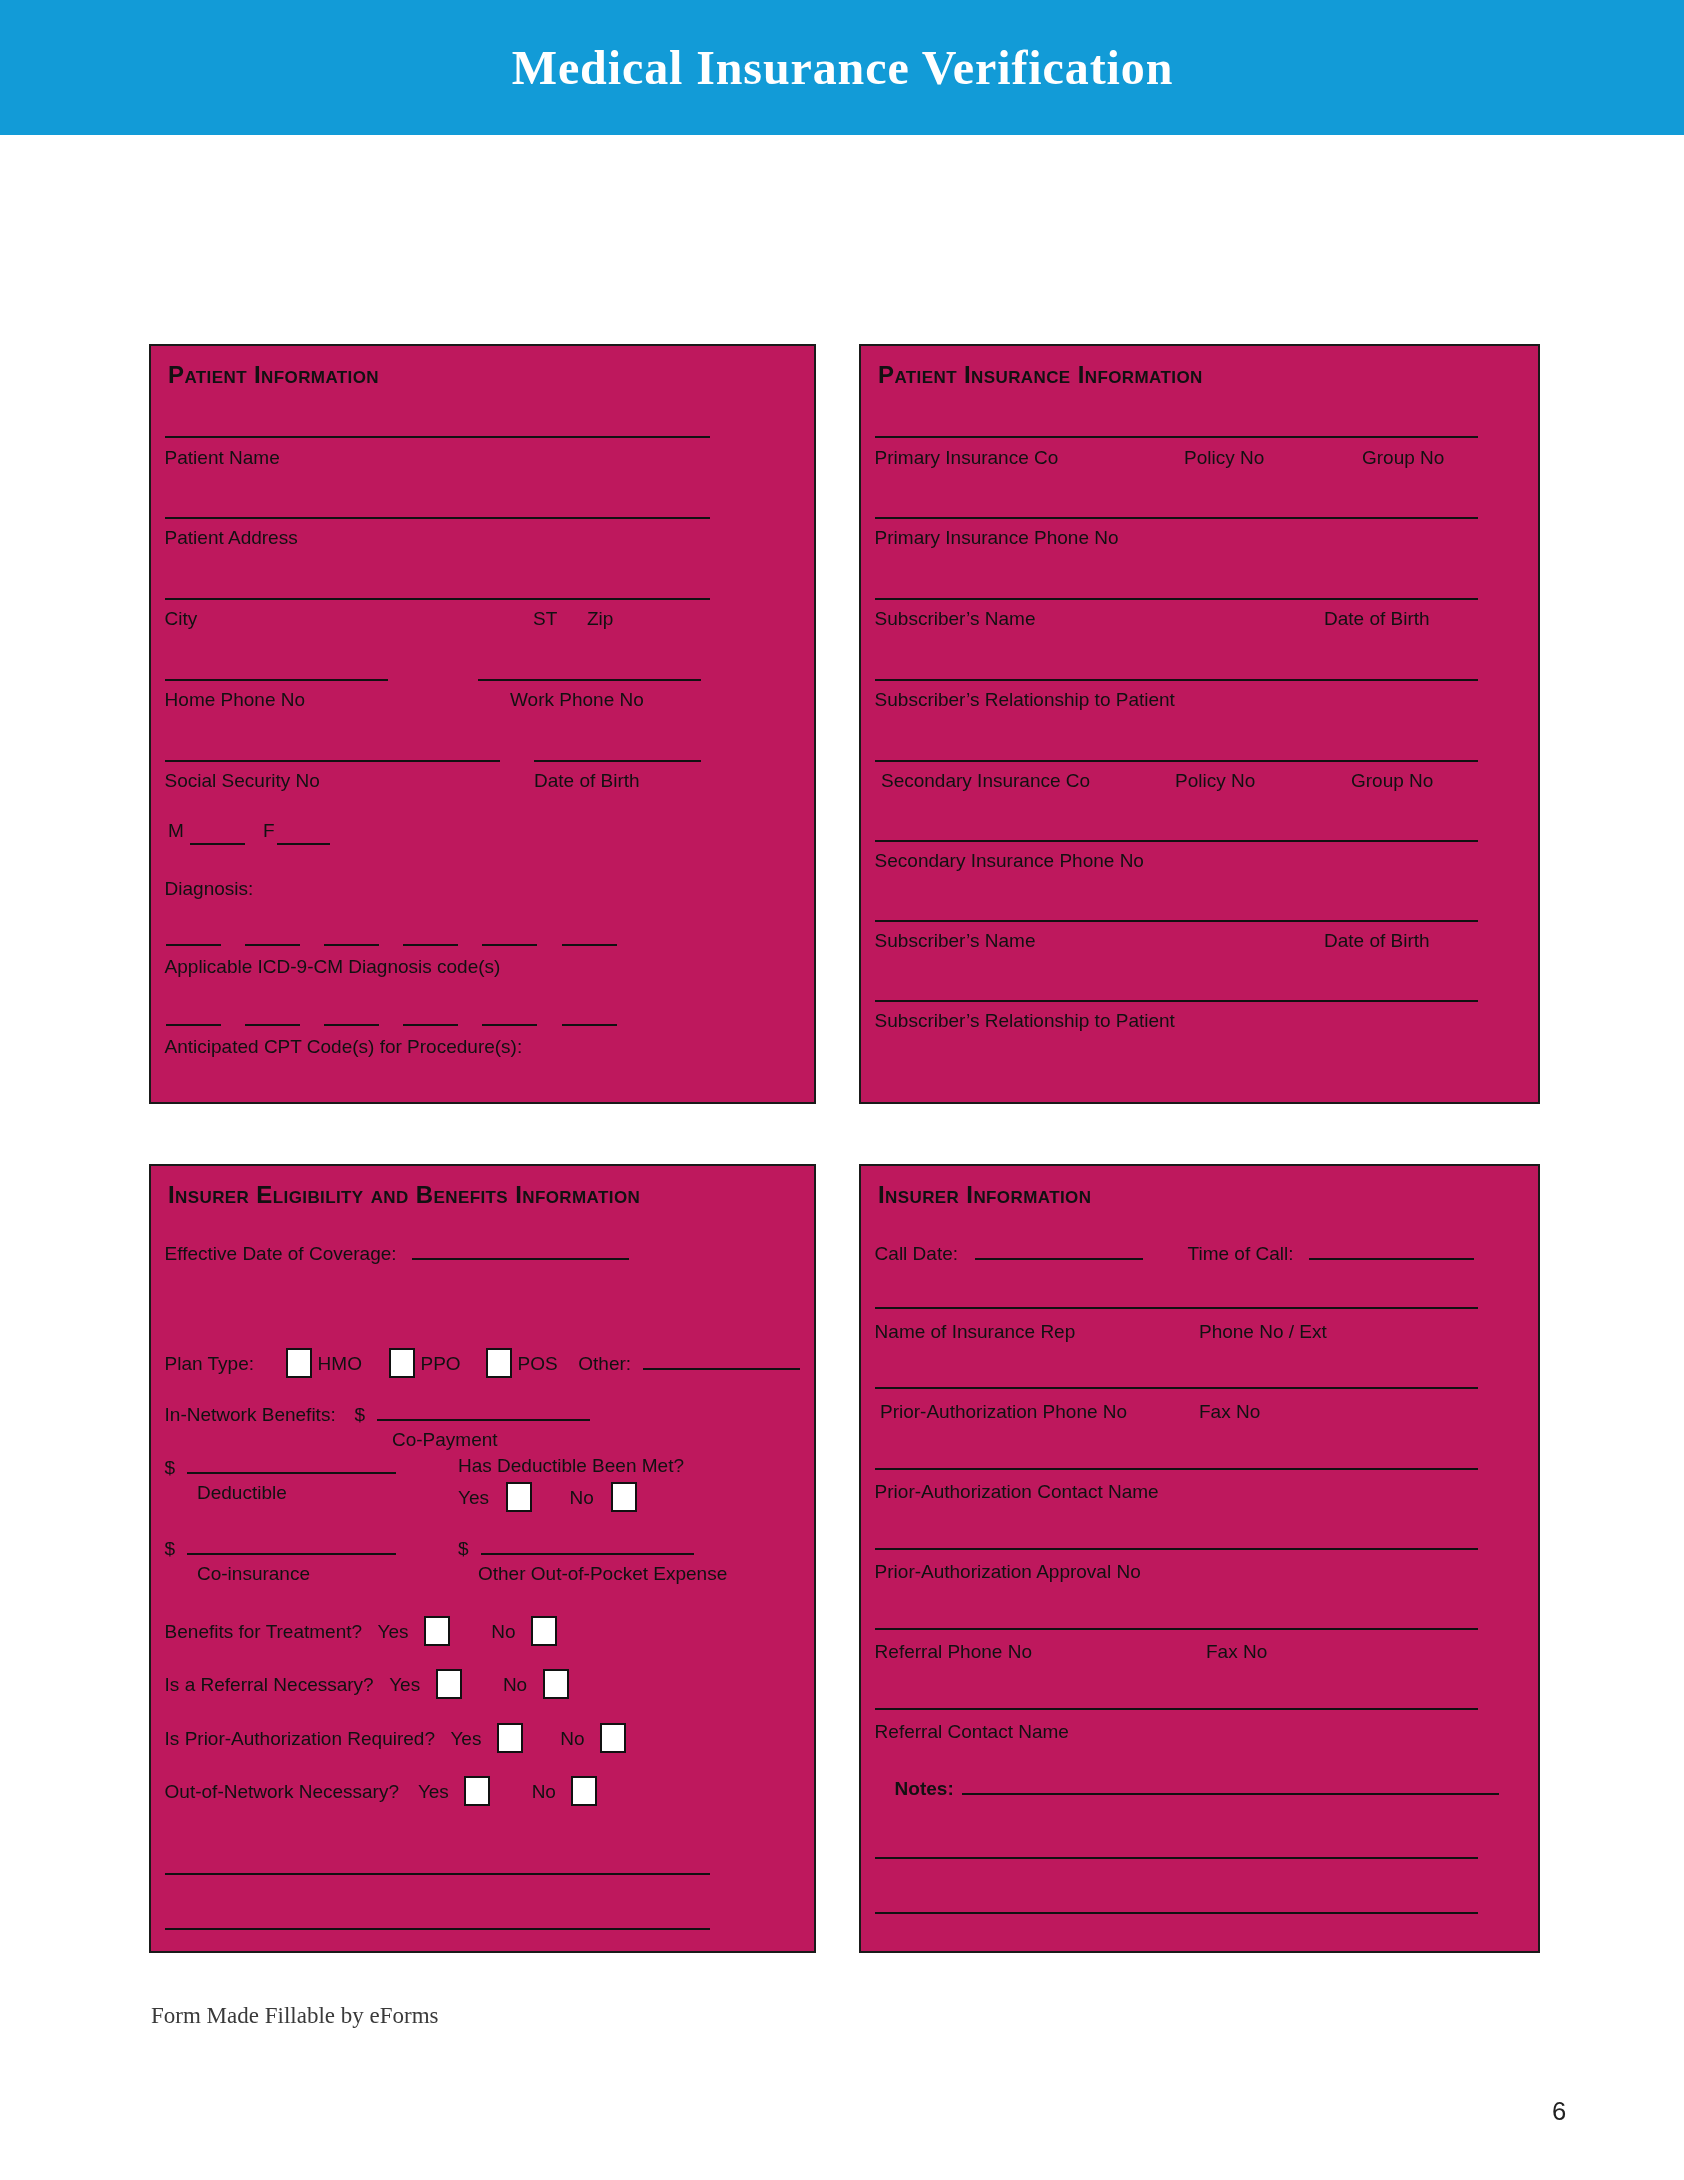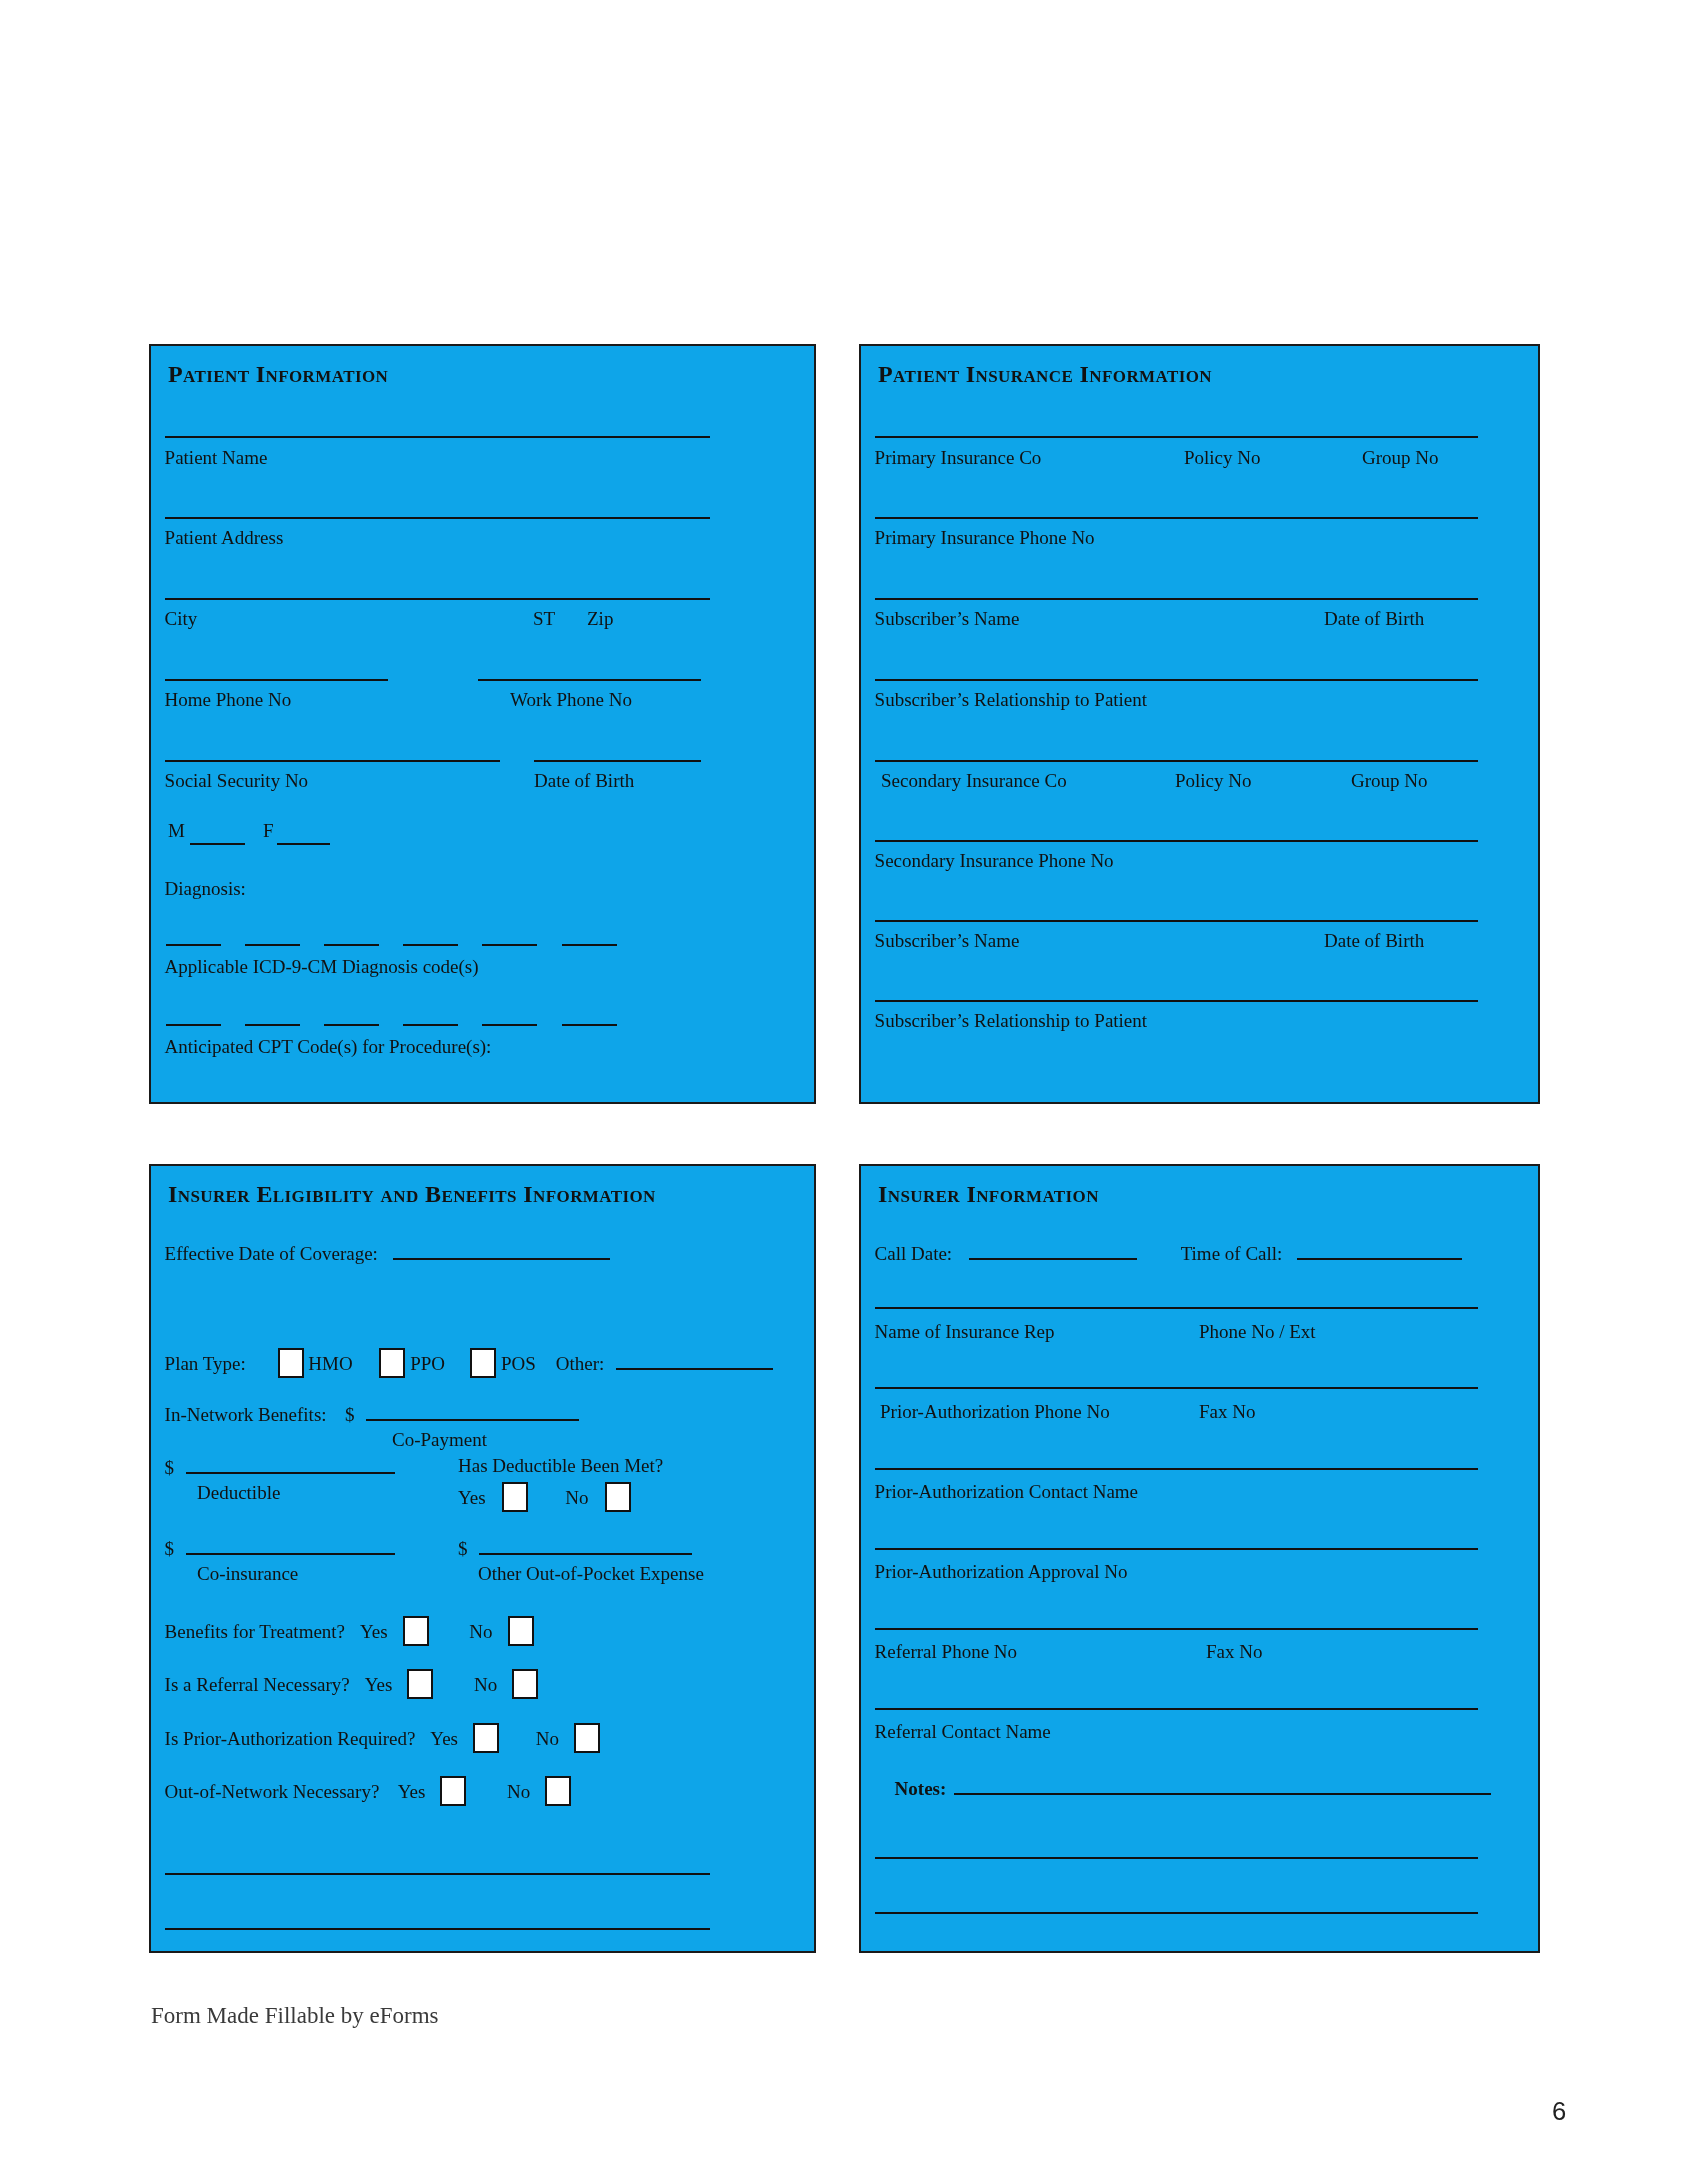--- a/index.html
+++ b/index.html
@@ -2,39 +2,42 @@
 <html style="font-size:13.6px"><head>
 <meta charset="utf-8">
 <style>
   html,body{margin:0;padding:0;background:#ffffff;}
   .page{position:relative;width:1685px;height:2181px;background:#ffffff;
         font-family:"Liberation Sans",sans-serif;color:#111;overflow:hidden;}
   .banner{position:absolute;left:0;top:0;width:1685px;height:135px;
           display:flex;align-items:center;justify-content:center;}
   .banner-title{font-family:"Liberation Serif",serif;font-weight:bold;
           font-size:48px;color:#ffffff;letter-spacing:0.9px;}
-  .fbox{position:absolute;border:2.6px solid #1a1a1a;background:#0ea5e9;font-family:Liberation Serif, serif;}
+  .fbox{position:absolute;border:2.6px solid #1a1a1a;background:#be185d;}
   .box-title{position:absolute;font-weight:700;font-size:24px;
           font-variant:small-caps;letter-spacing:0.4px;white-space:nowrap;}
   .fline{position:absolute;border-top:2.6px solid #111;height:0;}
   .flabel{position:absolute;font-size:19px;white-space:nowrap;}
   .irow{position:absolute;font-size:19px;white-space:nowrap;}
   .cb{display:inline-block;width:22px;height:25.6px;border:2.6px solid #111;
       vertical-align:-7.7px;background:#fff;}
   .uline{display:inline-block;height:17px;border-bottom:2.6px solid #111;}
   .dash{position:absolute;width:55px;border-top:2.6px solid #111;height:0;}
   .footer-credit{position:absolute;font-family:"Liberation Serif",serif;
       font-size:23px;color:#3a3a3a;}
   .page-number{position:absolute;font-size:25.6px;color:#222;}
 </style>
 </head>
 <body>
 
 <div class="page">
 
+  <div class="banner" style="background:#129bd7;">
+    <div class="banner-title" style="color: rgb(255, 255, 255);">Medical Insurance Verification</div>
+  </div>
 
   <div class="fbox" style="left:149px;top:344px;width:663px;height:756px;">
     <div class="box-title" style="left:17px;top:15.3px;">Patient Information</div>
 
     <div class="fline" style="left:13.6px;top:90px;width:545px;"></div>
     <div class="flabel" style="left:13.6px;top:101px;">Patient Name</div>
 
     <div class="fline" style="left:13.6px;top:171px;width:545px;"></div>
     <div class="flabel" style="left:13.6px;top:181px;">Patient Address</div>
 

